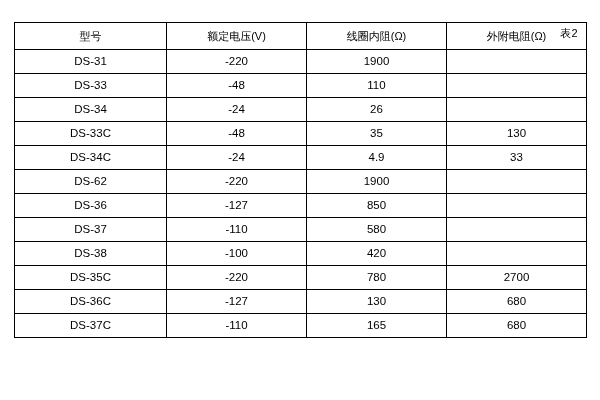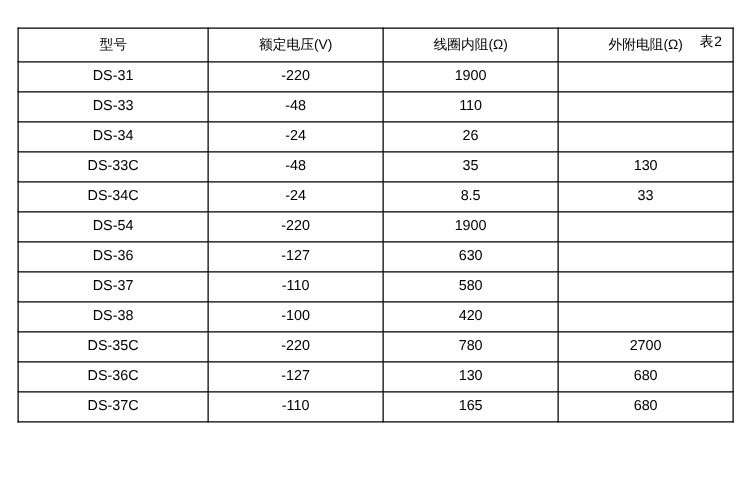--- a/index.html
+++ b/index.html
@@ -112,33 +112,33 @@
         </tr>
         <tr>
           <td>DS-33C</td>
           <td>-48</td>
           <td>35</td>
           <td>130</td>
         </tr>
         <tr>
           <td>DS-34C</td>
           <td>-24</td>
-          <td>8.5</td>
+          <td>4.9</td>
           <td>33</td>
         </tr>
         <tr>
-          <td>DS-54</td>
+          <td>DS-62</td>
           <td>-220</td>
           <td>1900</td>
           <td></td>
         </tr>
         <tr>
           <td>DS-36</td>
           <td>-127</td>
-          <td>630</td>
+          <td>850</td>
           <td></td>
         </tr>
         <tr>
           <td>DS-37</td>
           <td>-110</td>
           <td>580</td>
           <td></td>
         </tr>
         <tr>
           <td>DS-38</td>

